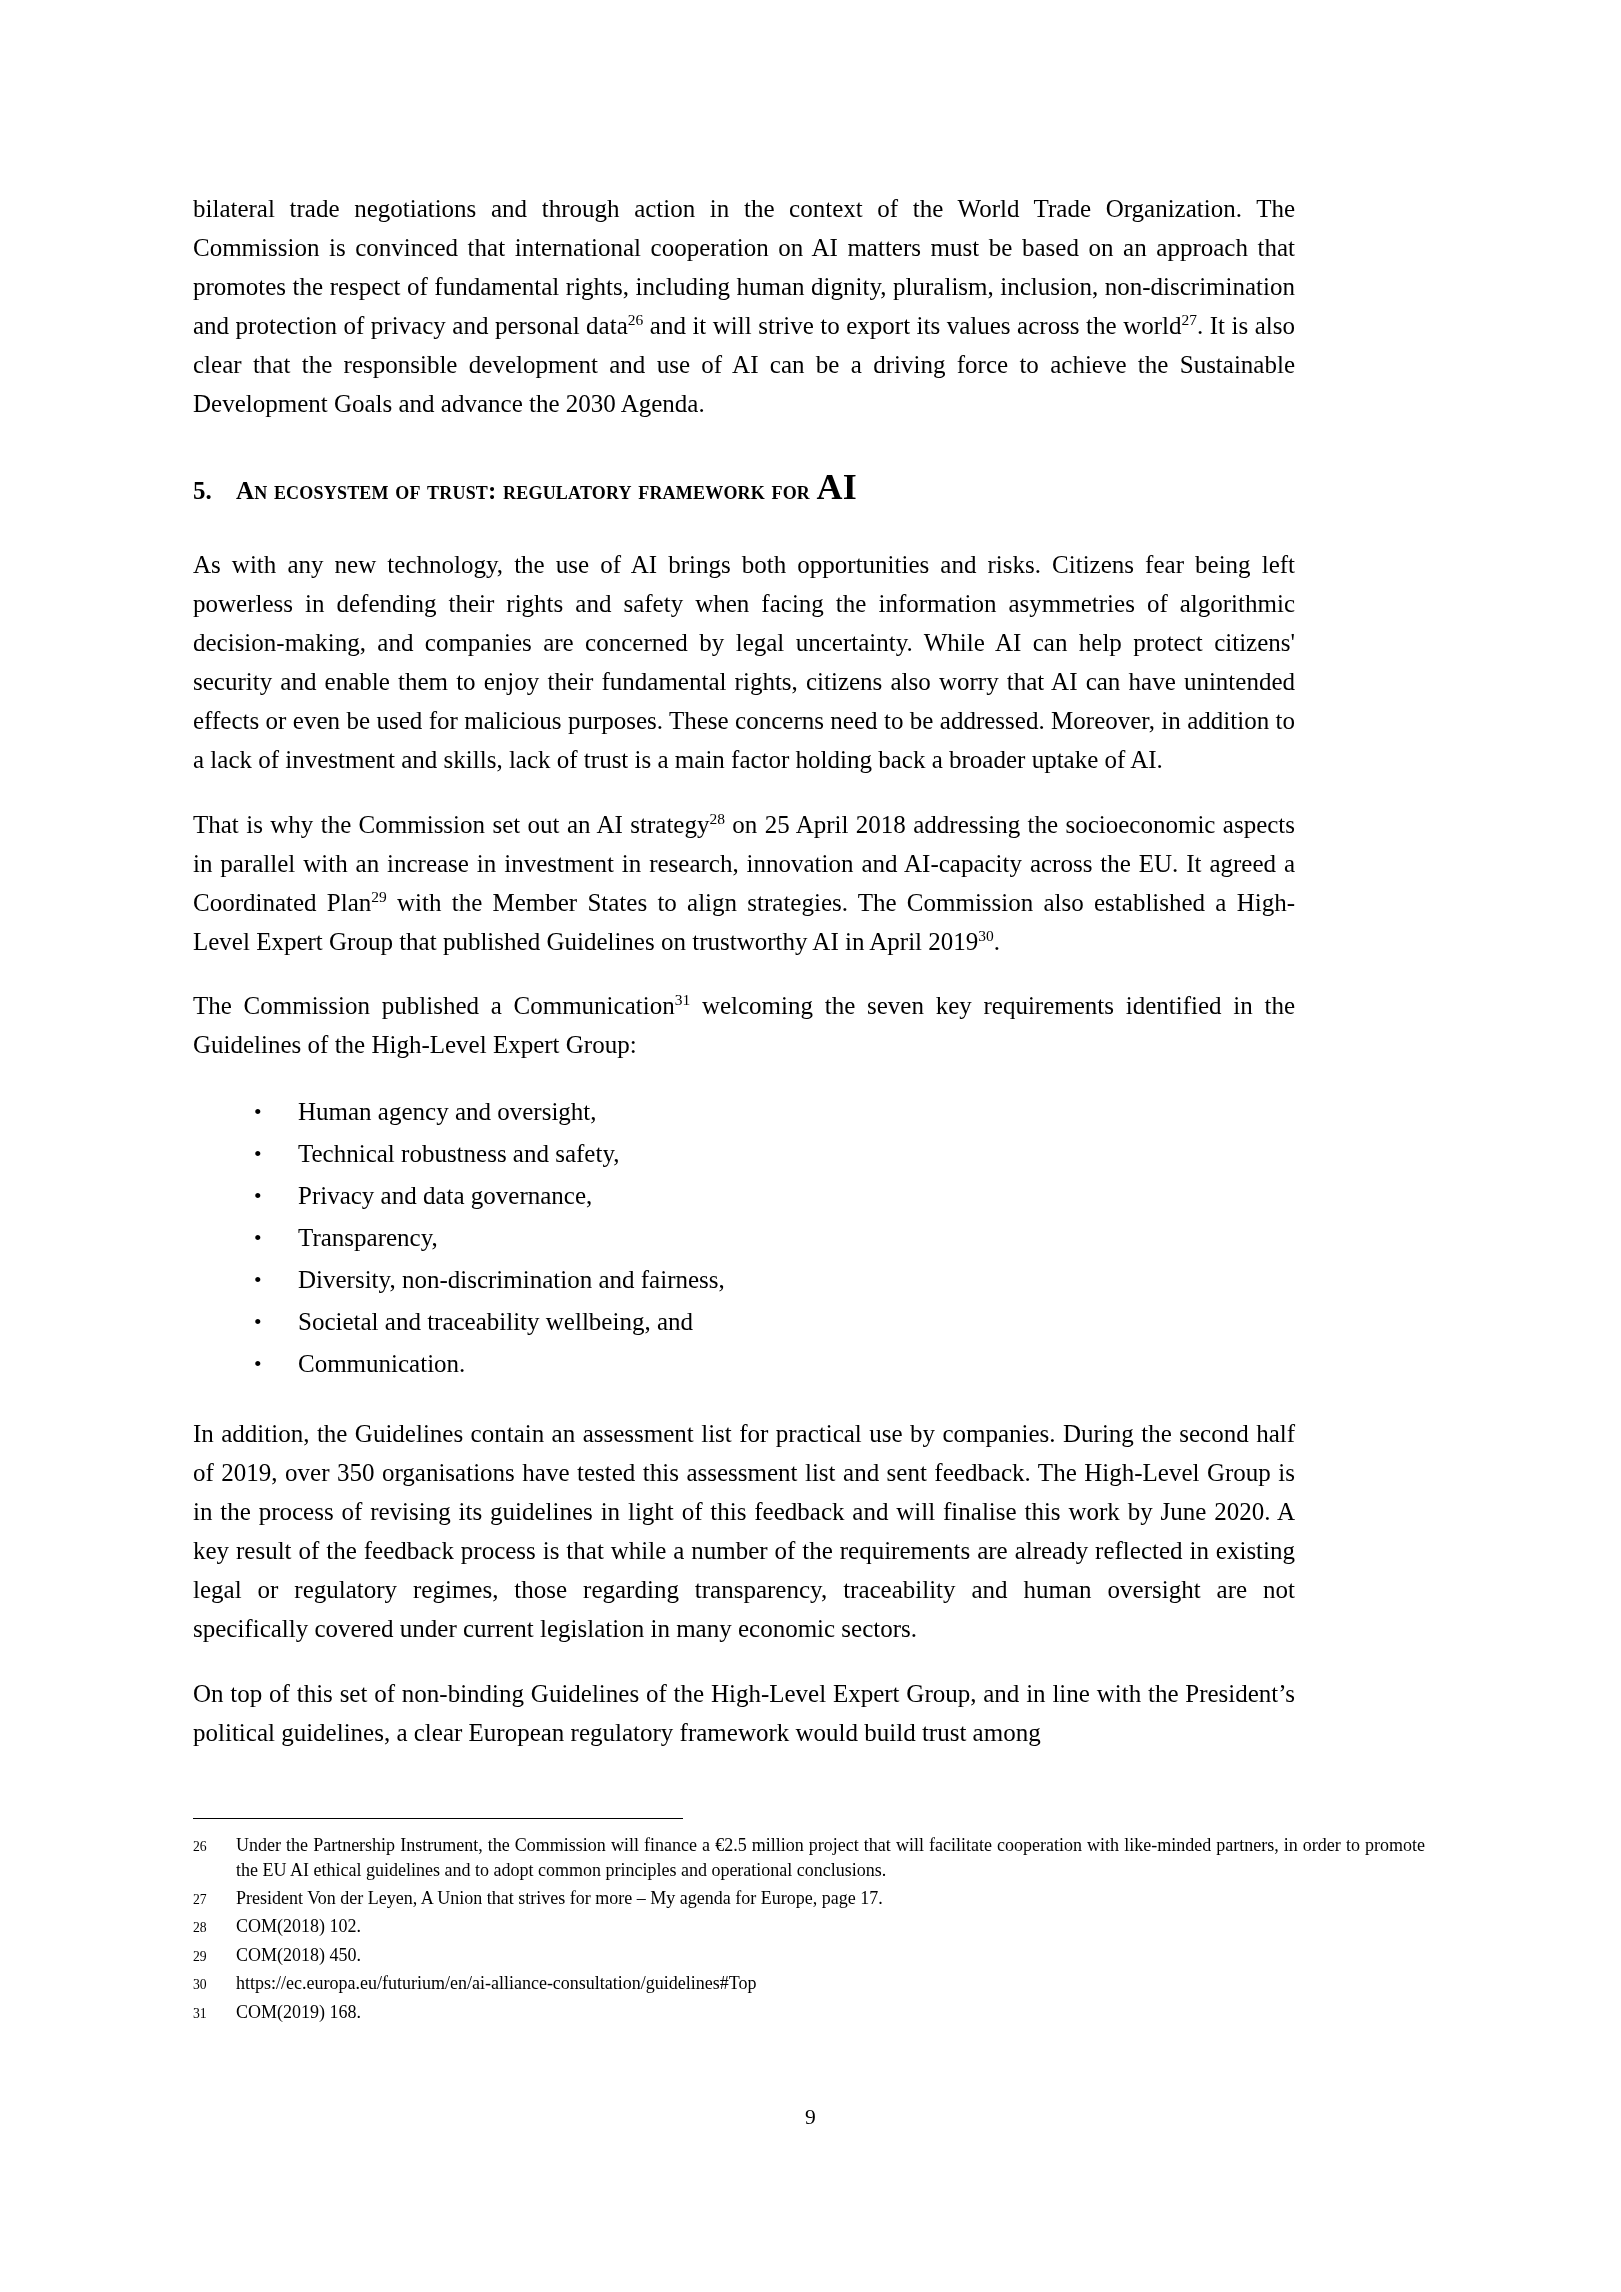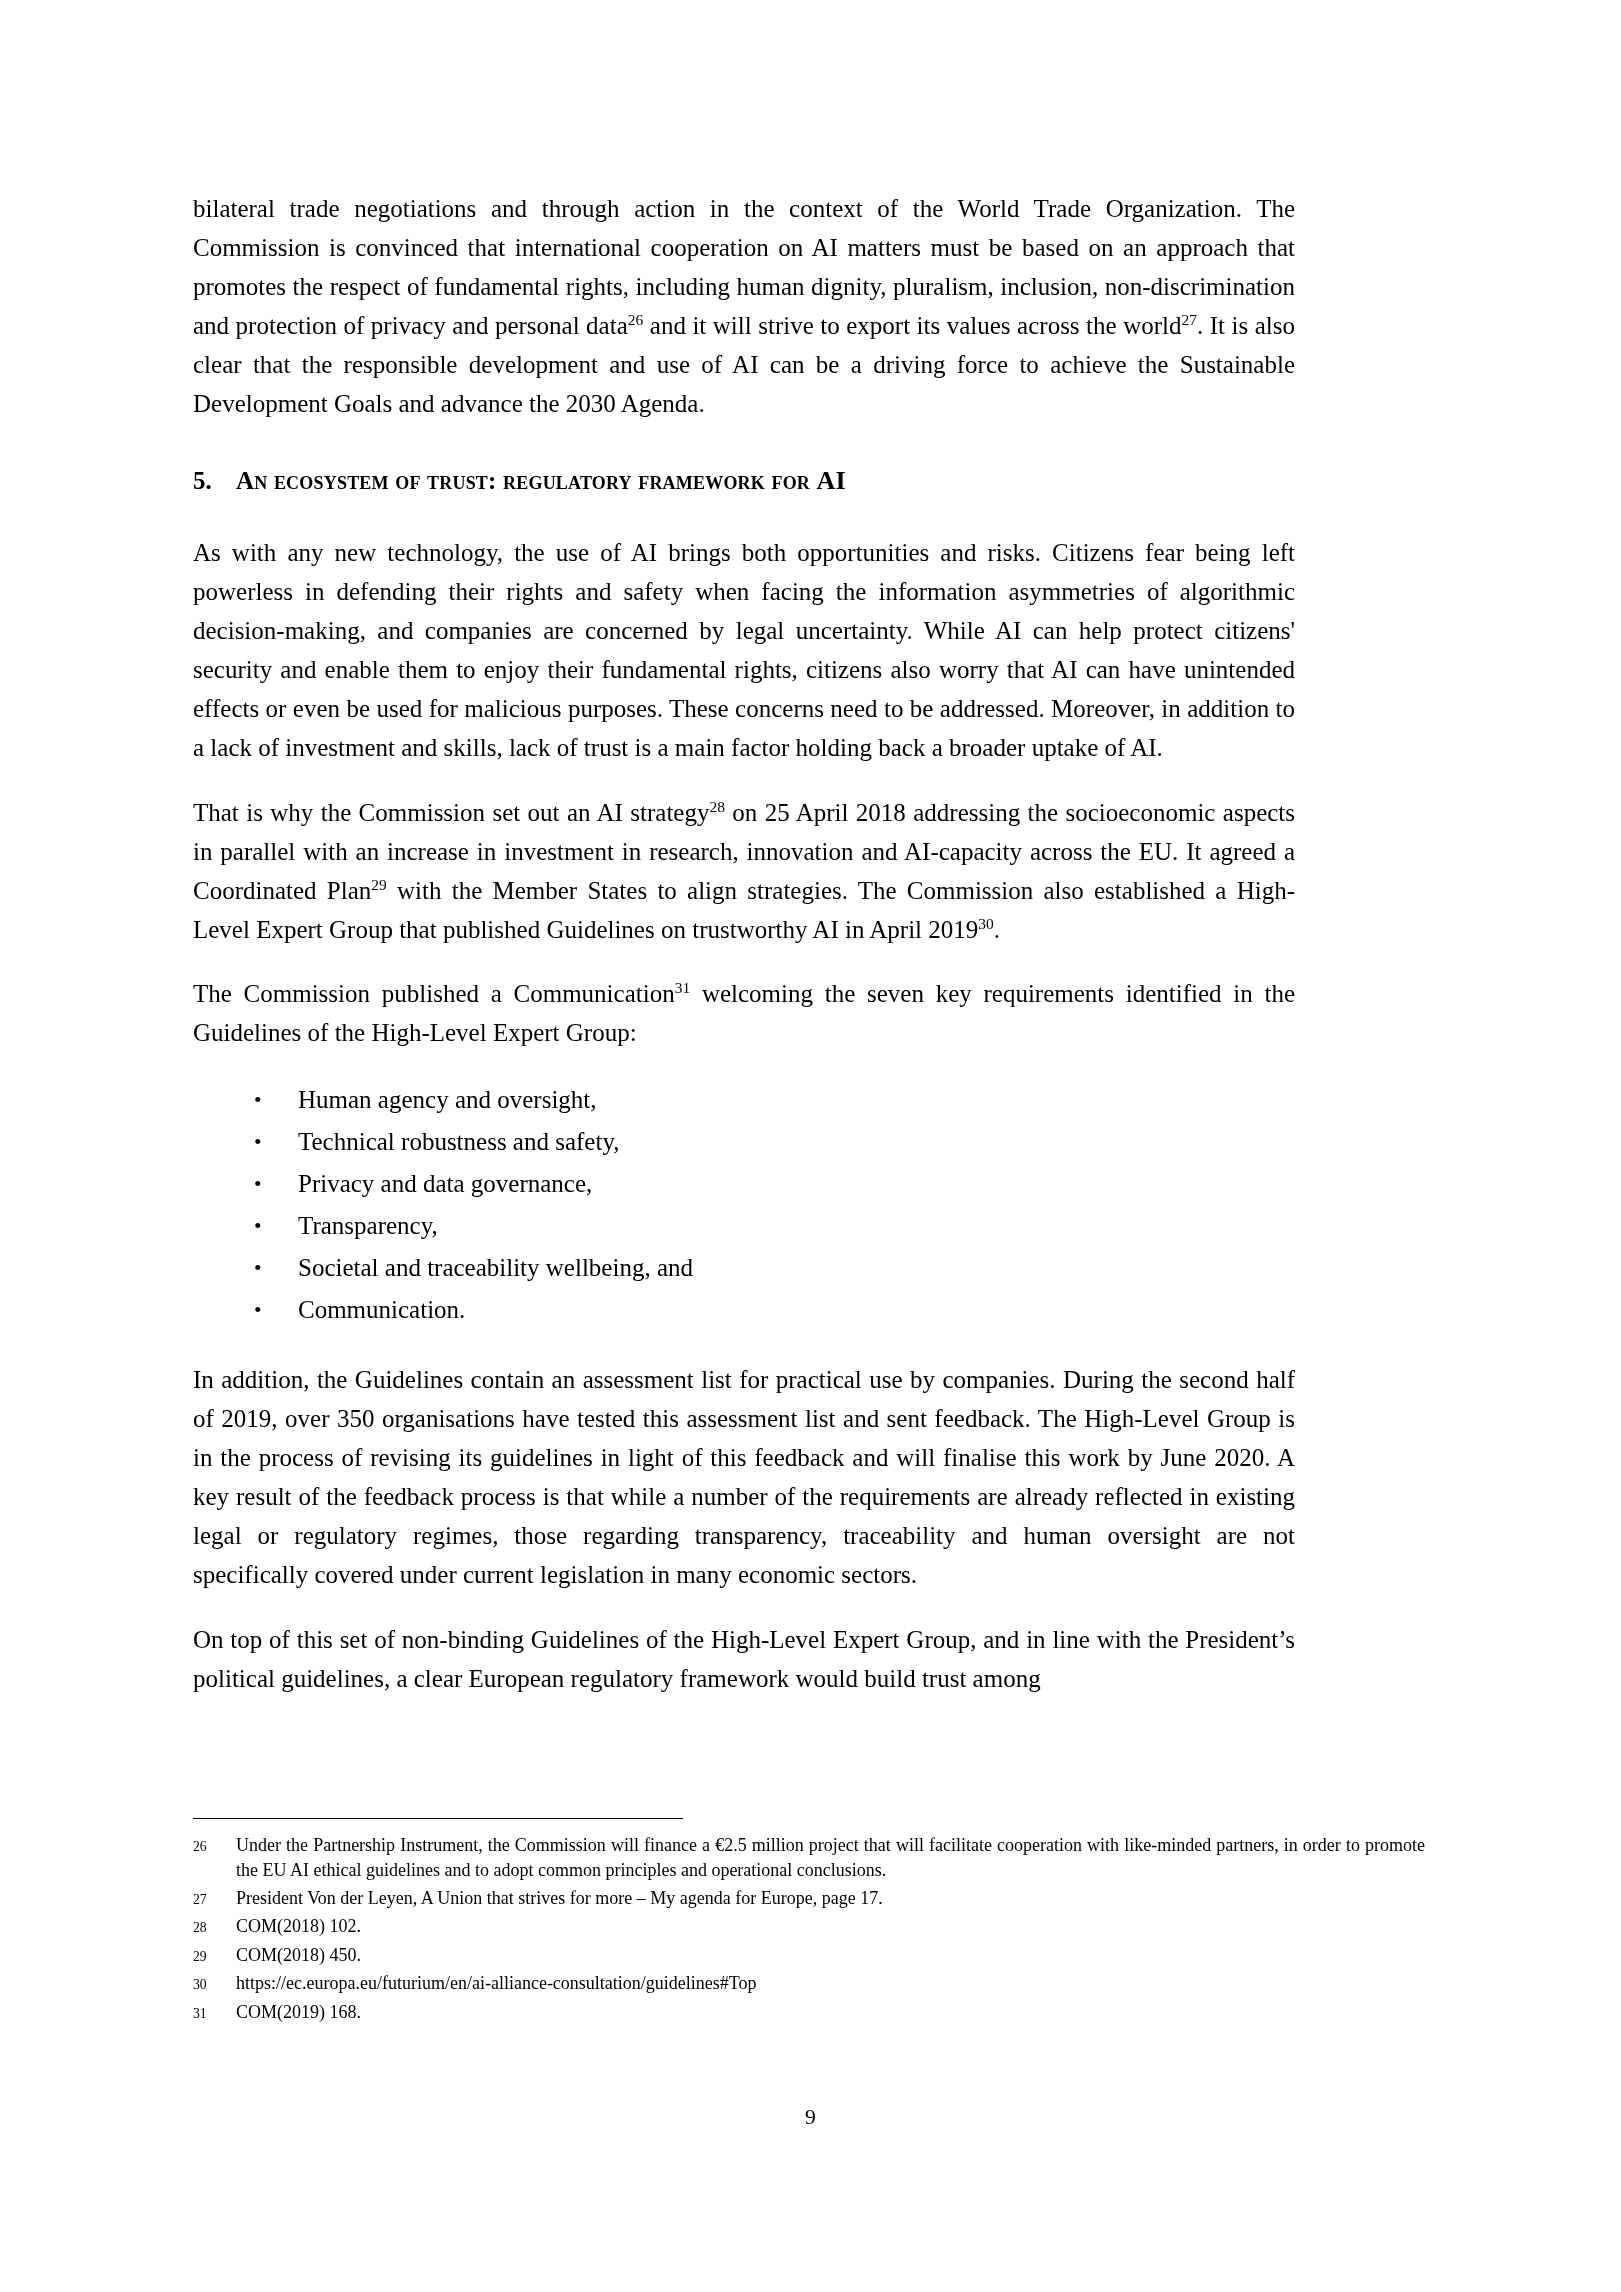--- a/index.html
+++ b/index.html
@@ -42,21 +42,21 @@
     width: 43px;
     flex: 0 0 43px;
     font-variant: normal;
   }
   h2.section-heading .title {
     font-variant: small-caps;
     letter-spacing: 0.2px;
   }
   h2.section-heading .title .tail {
     font-variant: normal;
-    font-size: 26px;
+    font-size: 36px;
   }
 
   ul.bullets {
     list-style: none;
     margin: 27.4px 0 29px 0;
     padding: 0;
   }
   ul.bullets li {
     font-size: 25px;
     line-height: 42px;
@@ -134,20 +134,21 @@
 
   <p class="body-text"><span>That is why the Commission set out an AI strategy</span><sup>28</sup><span> on 25 April 2018 addressing the socioeconomic aspects in parallel with an increase in investment in research, innovation and AI-capacity across the EU. It agreed a Coordinated Plan</span><sup>29</sup><span> with the Member States to align strategies. The Commission also established a High-Level Expert Group that published Guidelines on trustworthy AI in April 2019</span><sup>30</sup><span>.</span></p>
 
   <p class="body-text"><span>The Commission published a Communication</span><sup>31</sup><span> welcoming the seven key requirements identified in the Guidelines of the High-Level Expert Group:</span></p>
 
   <ul class="bullets">
     <li>Human agency and oversight,</li>
     <li>Technical robustness and safety,</li>
     <li>Privacy and data governance,</li>
     <li>Transparency,</li>
+    <li>Diversity, non-discrimination and fairness,</li>
     <li>Societal and traceability wellbeing, and</li>
     <li>Communication.</li>
   </ul>
 
   <p class="body-text">In addition, the Guidelines contain an assessment list for practical use by companies. During the second half of 2019, over 350 organisations have tested this assessment list and sent feedback. The High-Level Group is in the process of revising its guidelines in light of this feedback and will finalise this work by June 2020. A key result of the feedback process is that while a number of the requirements are already reflected in existing legal or regulatory regimes, those regarding transparency, traceability and human oversight are not specifically covered under current legislation in many economic sectors.</p>
 
   <p class="body-text para-last">On top of this set of non-binding Guidelines of the High-Level Expert Group, and in line with the President’s political guidelines, a clear European regulatory framework would build trust among</p>
 
 </div>
 

